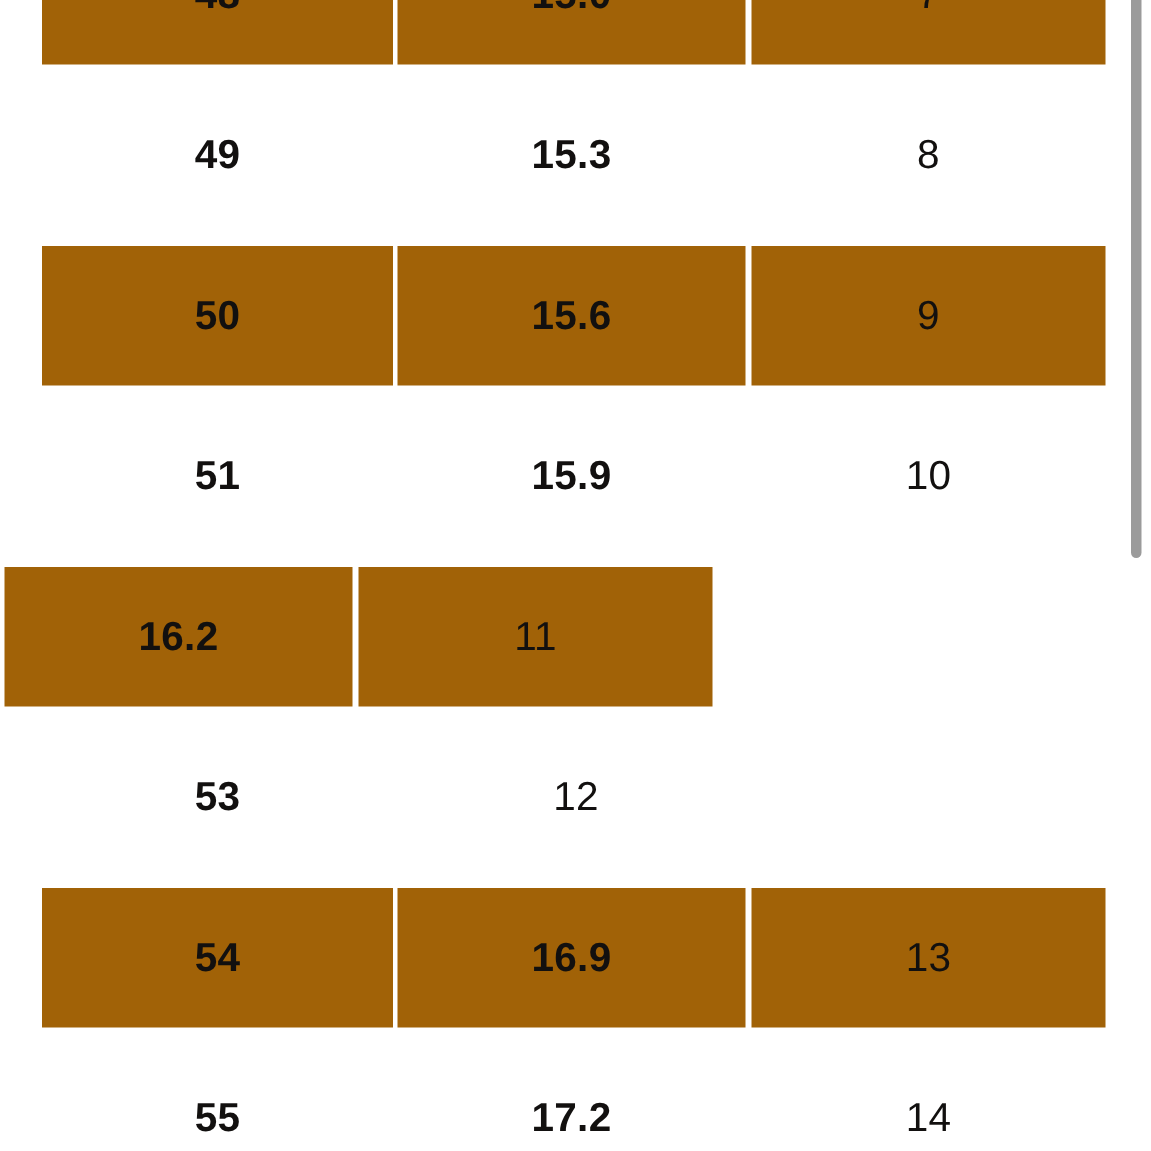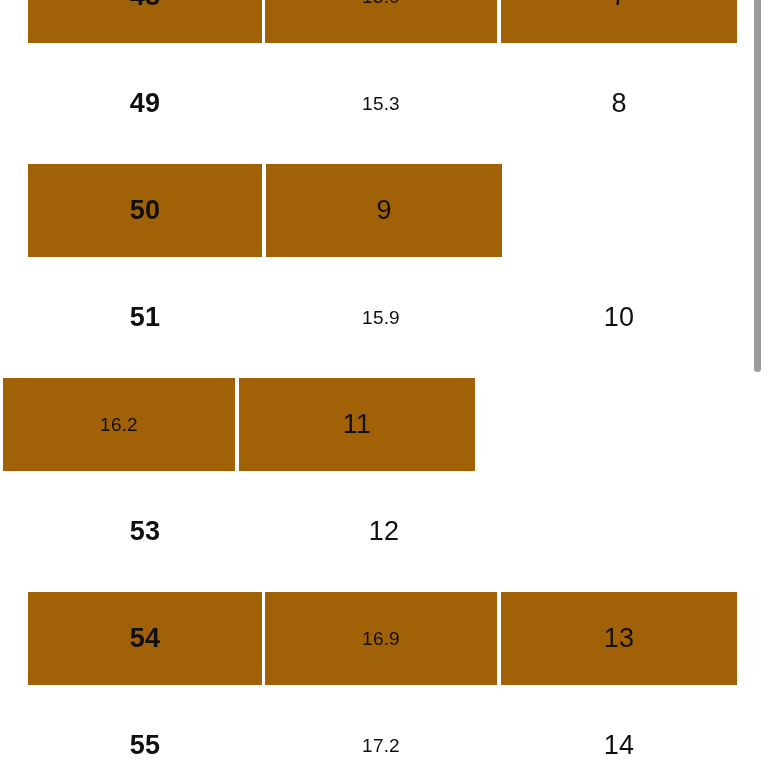--- a/index.html
+++ b/index.html
@@ -52,22 +52,22 @@
 
   .cell-size {
     margin-left: 28px;
     width: 234px;
     font-size: 27px;
     font-weight: 700;
   }
   .cell-cm {
     margin-left: 3px;
     width: 232px;
-    font-size: 19px;
-    font-weight: 400;
+    font-size: 27px;
+    font-weight: 700;
   }
   .cell-us {
     margin-left: 4px;
     width: 236px;
     font-size: 27px;
     font-weight: 400;
   }
 
   .row.striped .cell {
     background: #a16207;
@@ -102,20 +102,21 @@
         <div class="cell cell-cm">15.0</div>
         <div class="cell cell-us">7</div>
       </div>
       <div class="row">
         <div class="cell cell-size">49</div>
         <div class="cell cell-cm">15.3</div>
         <div class="cell cell-us">8</div>
       </div>
       <div class="row striped">
         <div class="cell cell-size">50</div>
+        <div class="cell cell-cm">15.6</div>
         <div class="cell cell-us">9</div>
       </div>
       <div class="row">
         <div class="cell cell-size">51</div>
         <div class="cell cell-cm">15.9</div>
         <div class="cell cell-us">10</div>
       </div>
       <div class="row striped">
         <div class="cell cell-cm">16.2</div>
         <div class="cell cell-us">11</div>

